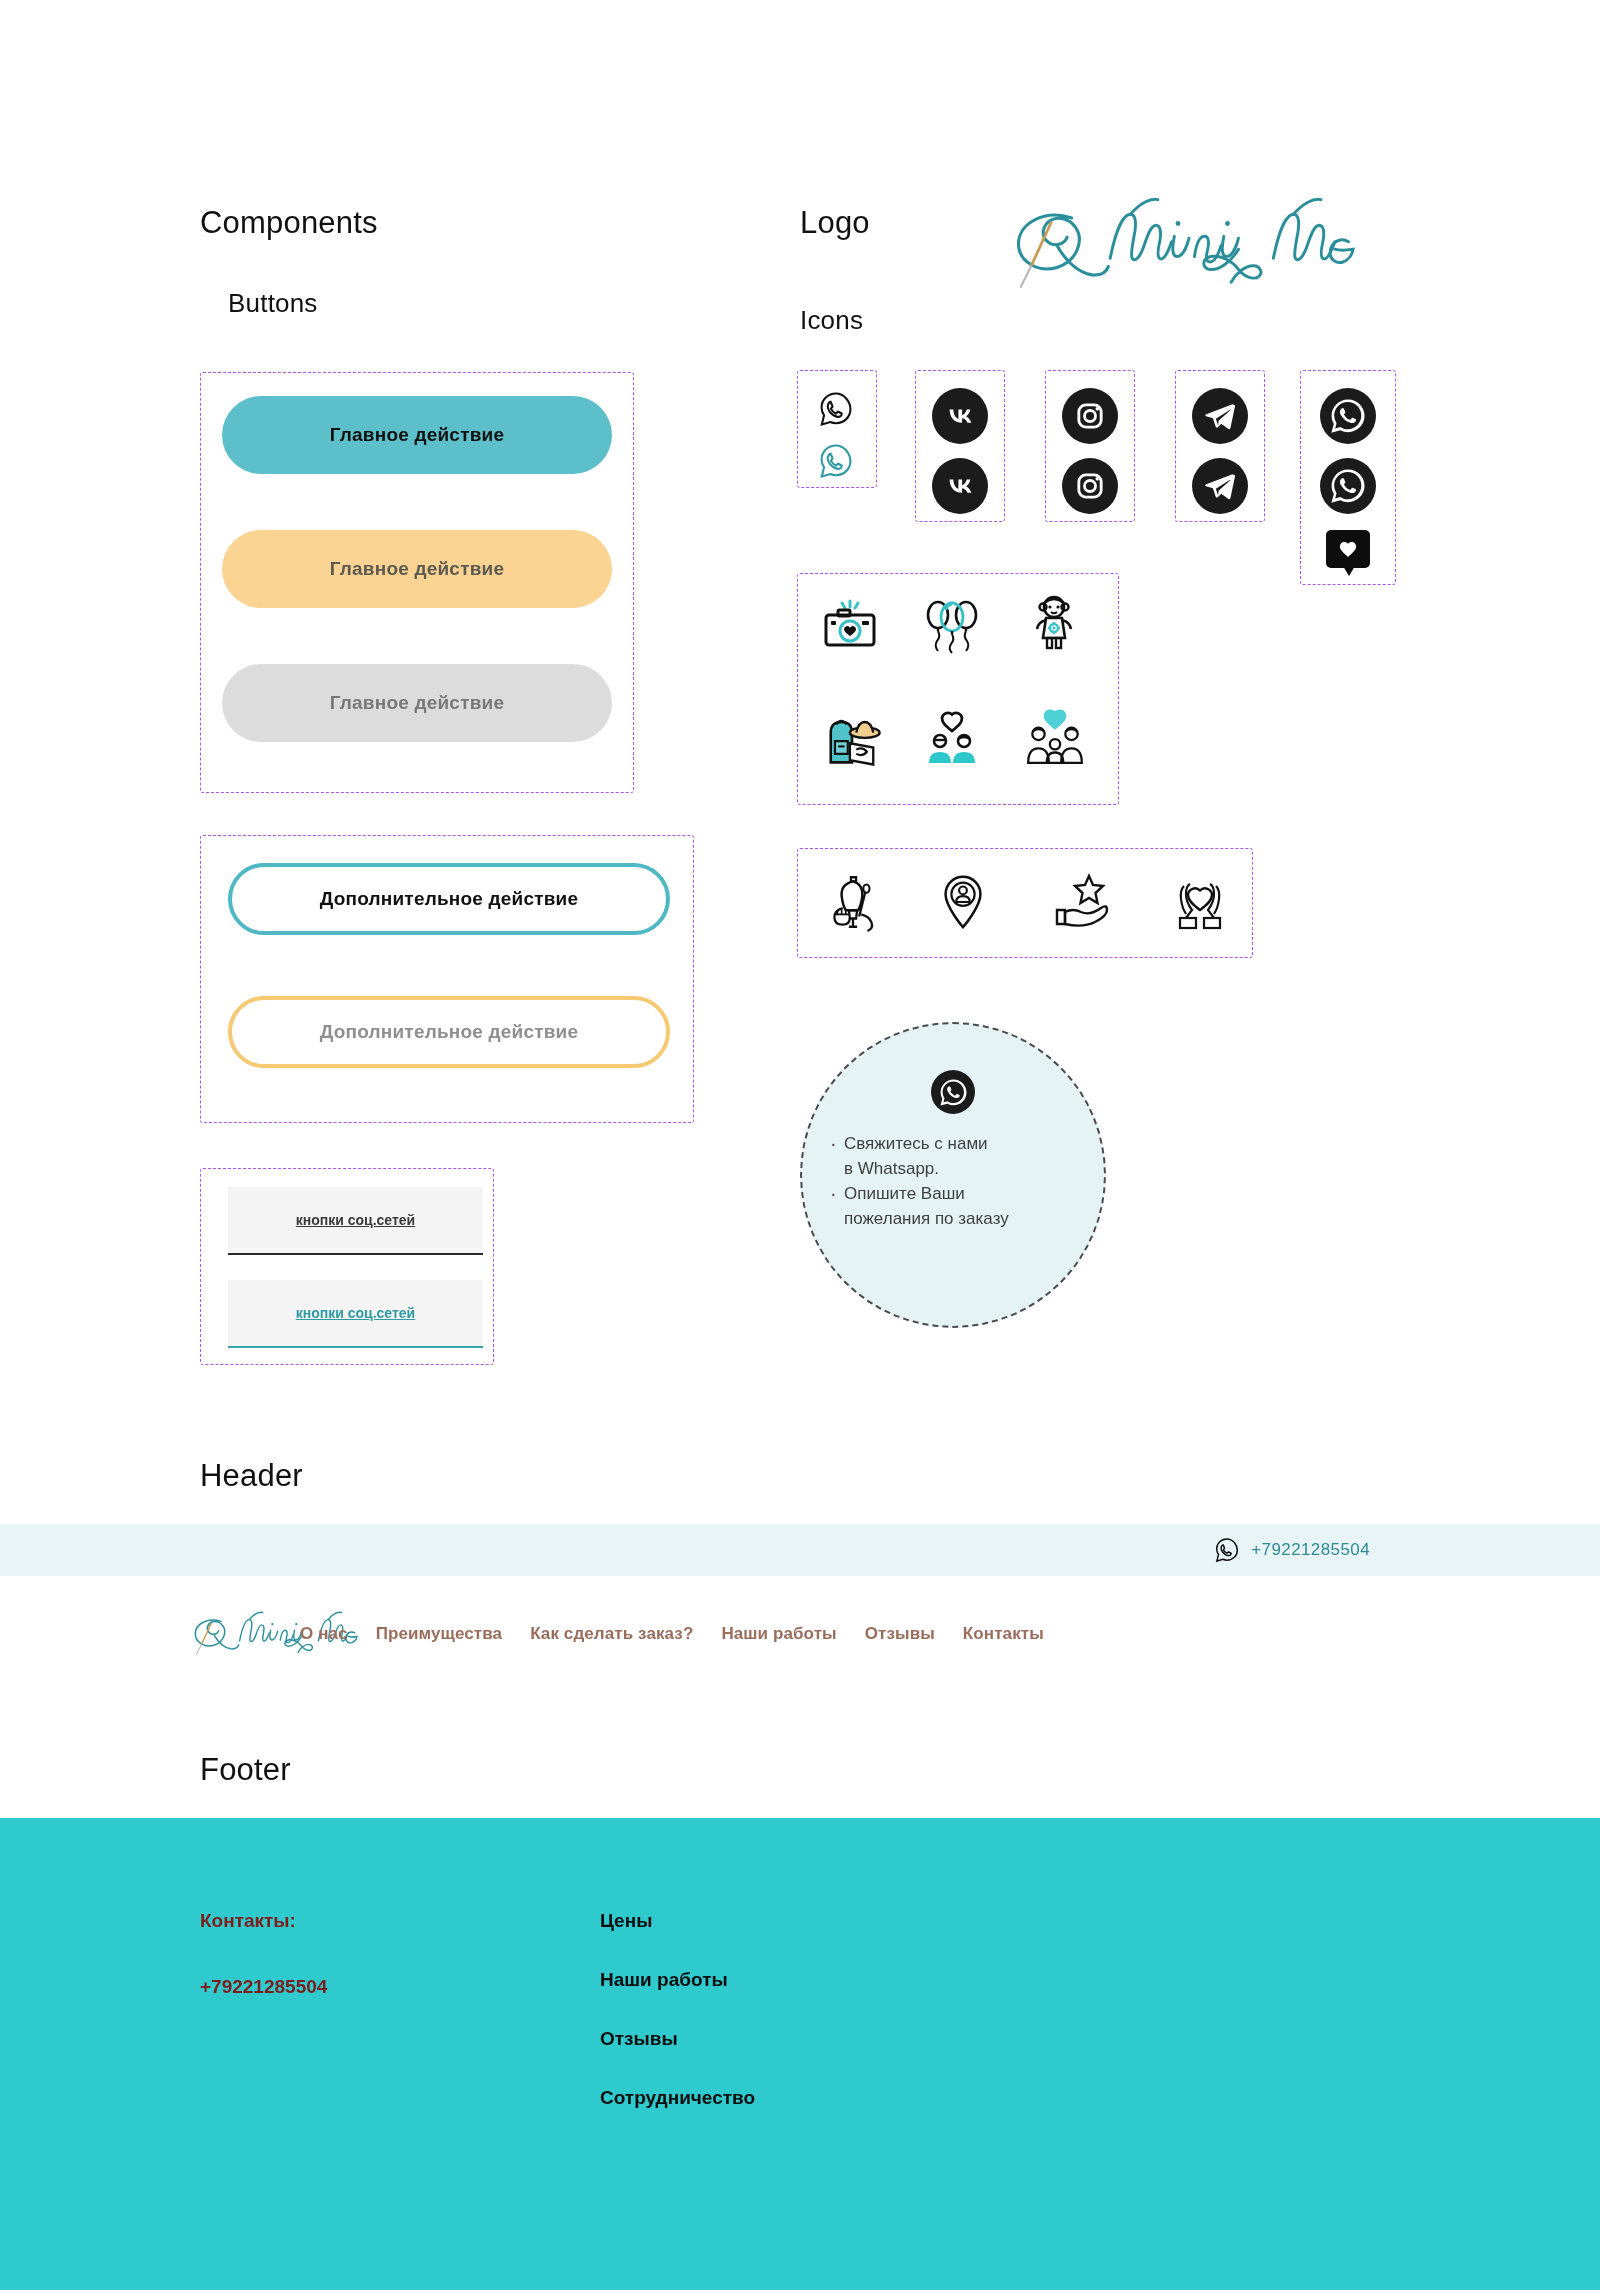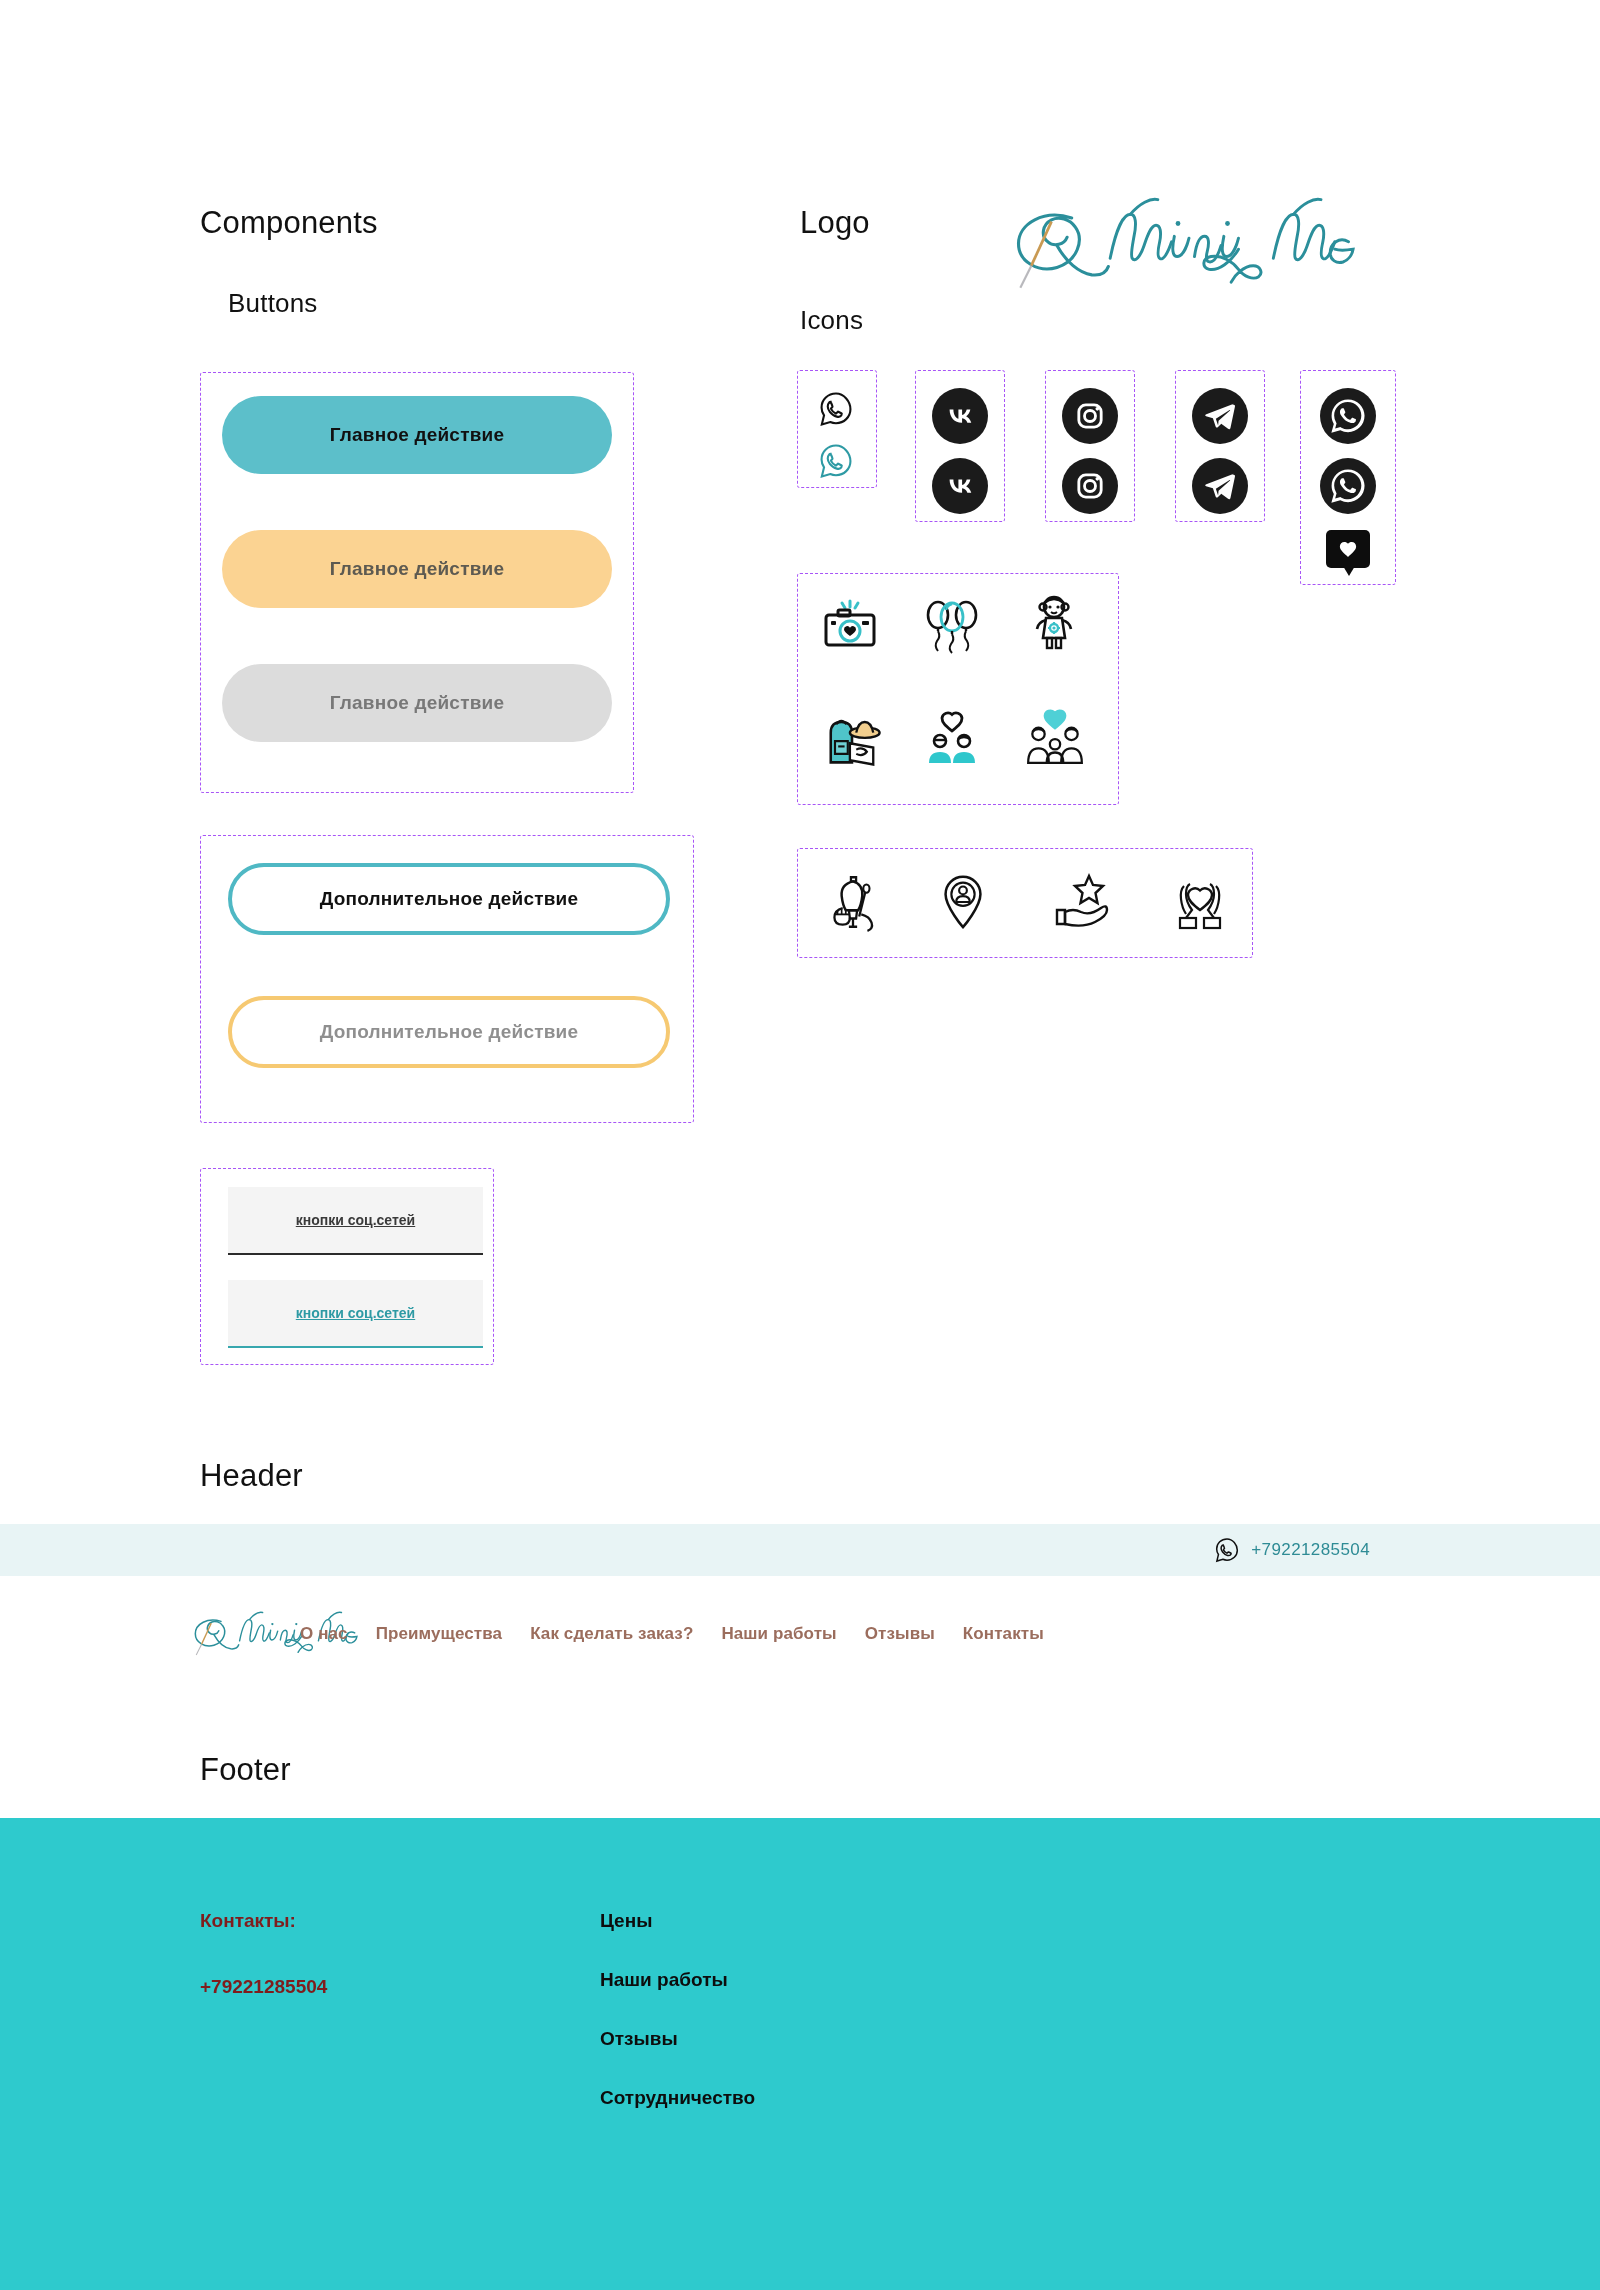--- a/index.html
+++ b/index.html
@@ -562,20 +562,37 @@
     <svg width="66" height="64" viewBox="0 0 64 64">
         <use href="#g-handstar"></use>
       </svg>
   </div>
   <div class="abs" style="left:1168px; top:868px; width:64px; height:68px;">
     <svg width="64" height="68" viewBox="0 0 64 64">
         <use href="#g-handsheart"></use>
       </svg>
   </div>
 
+  <div class="callout" style="left:800px; top:1022px; width:306px; height:306px;">
+    <div class="circ" style="position:relative; left:0; top:46px; width:44px; height:44px; color:#fff;">
+      <svg width="33" height="33" viewBox="0 0 24 24">
+          <use href="#g-wa"></use>
+        </svg>
+    </div>
+    <ul style="margin-top:64px; width:250px;">
+      <li>
+        <span>Свяжитесь с нами</span><br>
+        <span>в Whatsapp.</span>
+      </li>
+      <li>
+        <span>Опишите Ваши</span><br>
+        <span>пожелания по заказу</span>
+      </li>
+    </ul>
+  </div>
 
   <div class="abs h-big" style="left:200px; top:1458px;">Header</div>
 
   <div class="header-wrap" style="top:1524px;">
     <div class="topbar">
       <span style="color:#111; display:flex; align-items:center;">
         <svg width="30" height="30" viewBox="0 0 32 32">
             <use href="#g-wa-outline"></use>
           </svg>
       </span>

